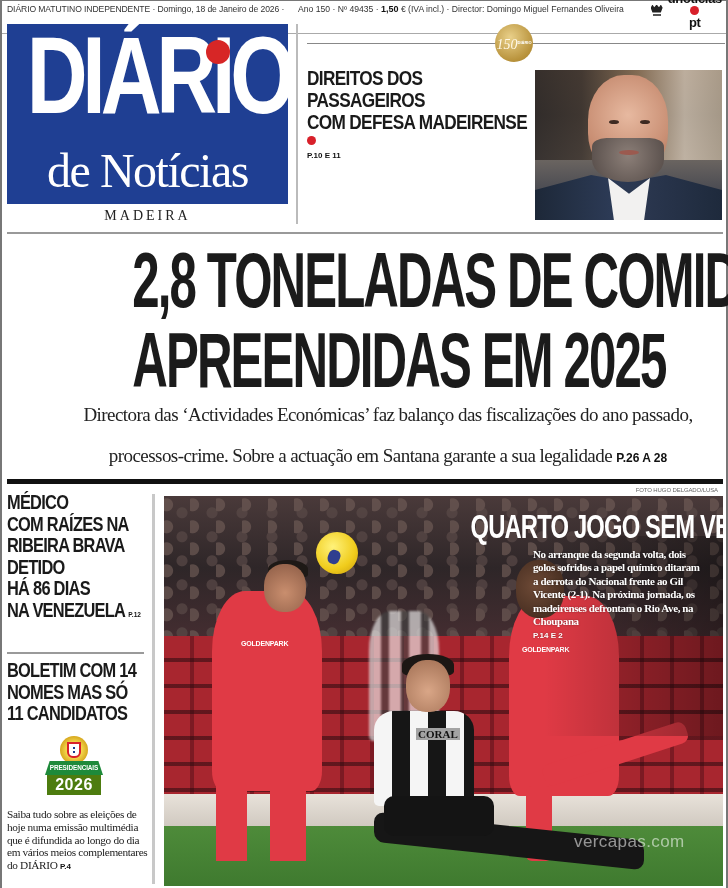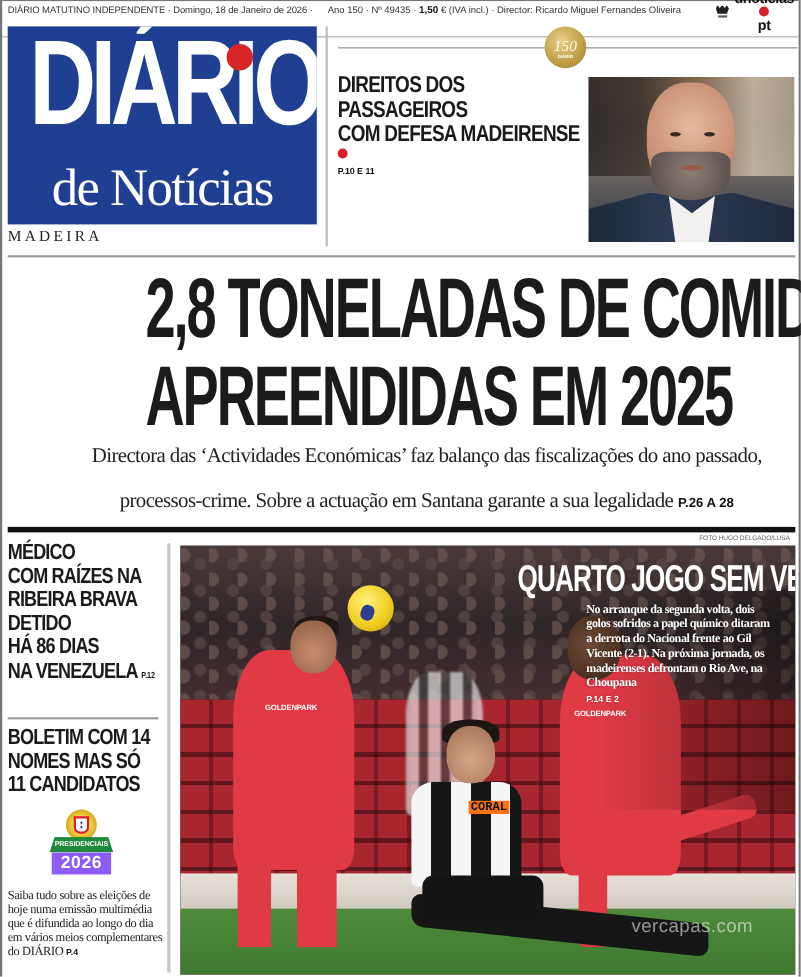--- a/index.html
+++ b/index.html
@@ -18,27 +18,27 @@
   .topbar .brand .crest::before { content: ""; position: absolute; left: 1px; top: 1px; width: 12px; height: 8px; background: #222; clip-path: polygon(0 40%, 15% 0, 30% 35%, 50% 0, 70% 35%, 85% 0, 100% 40%, 85% 100%, 15% 100%); }
   .topbar .brand .crest::after { content: ""; position: absolute; left: 3px; top: 10px; width: 8px; height: 2px; background: #555; }
   .topbar .brand .site { font-family: "Liberation Sans", sans-serif; font-weight: bold; font-size: 13px; color: #111; letter-spacing: -0.3px; display: flex; align-items: center; flex-direction: column; }
   .topbar .brand .dot { display: inline-block; width: 9px; height: 9px; border-radius: 50%; background: #d8202a; margin: 0 1px; }
 
   
   .masthead { position: absolute; left: 5px; top: 24px; width: 281px; height: 180px; background: #1f3f93; overflow: hidden; }
   .masthead .m-title { position: absolute; left: 0; top: -4px; width: 281px; text-align: center; font-family: "Liberation Sans", sans-serif; font-weight: bold; color: #fff; font-size: 98px; letter-spacing: -6px; line-height: 1; transform: scaleX(0.86) scaleY(1.12); transform-origin: center top; }
   .masthead .m-dot { position: absolute; left: 199px; top: 16px; width: 24px; height: 24px; border-radius: 50%; background: #d72626; }
   .masthead .m-sub { position: absolute; left: 0; top: 123px; width: 281px; text-align: center; font-family: "Liberation Serif", serif; color: #fff; font-size: 48px; letter-spacing: -1.5px; line-height: 1; }
-  .madeira { position: absolute; left: 5px; top: 208px; width: 281px; font-family: "Liberation Serif", serif; font-size: 14px; letter-spacing: 3px; color: #222; }
+  .madeira { position: absolute; left: 5px; top: 208px; width: 281px; text-align: center; font-family: "Liberation Serif", serif; font-size: 14px; letter-spacing: 3px; color: #222; }
 
   .vline-a { position: absolute; left: 294px; top: 24px; width: 2px; height: 200px; background: #bbb; }
 
   
   .rule-top { position: absolute; left: 305px; top: 43px; width: 418px; height: 1px; background: #888; }
-  .badge150 { position: absolute; left: 493px; top: 24px; width: 38px; height: 38px; border-radius: 50%; background: radial-gradient(circle at 40% 35%, #e9d08a, #b8923b 70%, #a27f30); display: flex; align-items: center; justify-content: center; flex-direction: column; text-align: right; }
+  .badge150 { position: absolute; left: 493px; top: 24px; width: 38px; height: 38px; border-radius: 50%; background: radial-gradient(circle at 40% 35%, #e9d08a, #b8923b 70%, #a27f30); display: flex; align-items: center; justify-content: center; flex-direction: row; text-align: right; }
   .badge150 .num { font-family: "Liberation Serif", serif; font-style: italic; color: #fff8e6; font-size: 14px; line-height: 1; margin-top: 3px; }
   .badge150 .lbl { font-family: "Liberation Sans", sans-serif; color: #fff; font-size: 4px; font-weight: bold; line-height: 1; }
 
   
   .story1 { position: absolute; left: 305px; top: 67px; width: 226px; }
   .story1 .h { font-family: "Liberation Sans", sans-serif; font-weight: bold; font-size: 21px; line-height: 22px; color: #1a1a1a; letter-spacing: -0.8px; transform: scaleX(0.82); transform-origin: left top; width: 280px; text-transform: uppercase; }
   .story1 .body { position: absolute; top: 54px; left: 0; width: 226px; font-family: "Liberation Serif", serif; font-size: 11.3px; line-height: 13.4px; color: #222; letter-spacing: -0.3px; }
   .bullet { display: inline-block; width: 9px; height: 9px; border-radius: 50%; background: #d8202a; margin-right: 2px; vertical-align: -1px; }
   .pageref { font-family: "Liberation Sans", sans-serif; font-weight: bold; font-size: 8px; color: #111; letter-spacing: 0; }
   .story1 .pageref { display: block; margin-top: 1px; }
@@ -72,21 +72,21 @@
   .brief-b { position: absolute; left: 0; top: 168px; }
   .rule-left { position: absolute; left: 0; top: 160px; width: 137px; height: 2px; background: #9a9a9a; }
   .vline-b { position: absolute; left: 150px; top: 494px; width: 3px; height: 390px; background: #c8c8c8; }
 
   .pres-logo { position: absolute; left: 43px; top: 736px; width: 58px; height: 66px; }
   .pres-logo .crest { position: absolute; left: 15px; top: 0; width: 28px; height: 28px; border-radius: 50%; background: radial-gradient(circle, #f2d54b 40%, #d8a91f 70%); }
   .pres-logo .shield { position: absolute; left: 22px; top: 6px; width: 14px; height: 16px; background: #fff; border: 2px solid #d8202a; border-radius: 0 0 6px 6px; }
   .pres-logo .shield::after { content: ""; position: absolute; left: 3px; top: 2px; width: 4px; height: 8px; background: radial-gradient(circle, #1d3c8f 35%, transparent 40%) 0 0/4px 4px; }
   .pres-logo .green { position: absolute; left: 0; top: 25px; width: 58px; height: 14px; background: #1e8a3a; clip-path: polygon(8% 0, 92% 0, 100% 100%, 0 100%); }
   .pres-logo .green span { position: absolute; left: 0; top: 3px; width: 58px; text-align: center; font-family: "Liberation Sans", sans-serif; font-weight: bold; font-size: 6.4px; color: #fff; letter-spacing: -0.1px; }
-  .pres-logo .red { position: absolute; left: 2px; top: 39px; width: 54px; height: 20px; background: #8b5cf6; }
+  .pres-logo .red { position: absolute; left: 2px; top: 39px; width: 54px; height: 20px; background: #4d7c0f; }
   .pres-logo .red span { position: absolute; left: 0; top: 1px; width: 54px; text-align: center; font-family: "Liberation Sans", sans-serif; font-weight: bold; font-size: 16px; color: #fff; letter-spacing: 0.5px; }
 
   .left-body { position: absolute; left: 5px; top: 808px; width: 145px; font-family: "Liberation Serif", serif; font-size: 11.3px; line-height: 12.8px; color: #222; letter-spacing: -0.35px; }
   .left-body .pageref { font-size: 8px; }
 
   
   .photo2 { position: absolute; left: 162px; top: 496px; width: 559px; height: 390px; overflow: hidden; background: #3a2d30; }
   .photo2 .crowd { position: absolute; left: 0; top: 0; width: 559px; height: 160px; background: linear-gradient(180deg, #4a3a3a 0%, #2e2628 45%, #4a2f33 100%); }
   .photo2 .crowd::after { content: ""; position: absolute; inset: 0; background: radial-gradient(circle at 10% 40%, #6d5a55 0 6px, transparent 7px) 0 0/26px 22px, radial-gradient(circle at 60% 70%, #5a4a48 0 5px, transparent 6px) 0 0/30px 24px; opacity: 0.7; }
   .photo2 .seats { position: absolute; left: 0; top: 140px; width: 559px; height: 160px; background: repeating-linear-gradient(90deg, #a8262f 0 26px, #7c1a23 26px 30px), #a8262f; }
@@ -104,36 +104,36 @@
   .photo2 .p2-legs { position: absolute; left: 210px; top: 330px; width: 270px; height: 30px; background: #161616; transform: skewY(6deg); border-radius: 10px; }
   .photo2 .p2-head { position: absolute; left: 242px; top: 164px; width: 44px; height: 52px; border-radius: 45%; background: radial-gradient(circle at 50% 60%, #d9a687, #a06e52); }
   .photo2 .p2-hair { position: absolute; left: 238px; top: 158px; width: 52px; height: 22px; border-radius: 50% 50% 20% 20%; background: #1c1714; }
   .photo2 .p3 { position: absolute; left: 345px; top: 100px; width: 110px; height: 200px; background: #e03a45; border-radius: 30% 30% 10% 10%; }
   .photo2 .p3-head { position: absolute; left: 352px; top: 64px; width: 48px; height: 58px; border-radius: 45%; background: radial-gradient(circle at 40% 45%, #6e4a36, #3c261b); }
   .photo2 .p3-leg { position: absolute; left: 380px; top: 270px; width: 150px; height: 22px; background: #e03a45; transform: rotate(-18deg); transform-origin: left center; border-radius: 8px; }
   .photo2 .p3-leg2 { position: absolute; left: 362px; top: 290px; width: 26px; height: 75px; background: #e03a45; border-radius: 6px; }
   .photo2 .bg-player { position: absolute; left: 205px; top: 115px; width: 70px; height: 130px; background: repeating-linear-gradient(90deg, #eee 0 12px, #444 12px 20px); opacity: 0.65; border-radius: 30% 30% 5% 5%; filter: blur(1px); }
   .photo2 .sponsor1 { position: absolute; left: 77px; top: 144px; font-family: "Liberation Sans", sans-serif; font-weight: bold; font-size: 7px; color: #fff; letter-spacing: -0.2px; }
   .photo2 .sponsor2 { position: absolute; left: 358px; top: 150px; font-family: "Liberation Sans", sans-serif; font-weight: bold; font-size: 7px; color: #fff; letter-spacing: -0.2px; }
-  .photo2 .sponsor3 { position: absolute; left: 262px; top: 232px; font-family: Liberation Mono, monospace; font-weight: bold; font-size: 11px; color: #111; background: #f97316; padding: 0 2px; }
+  .photo2 .sponsor3 { position: absolute; left: 252px; top: 232px; font-family: Liberation Serif, serif; font-weight: bold; font-size: 11px; color: #111; background: #a3a3a3; padding: 0 2px; }
   .photo2 .shade { position: absolute; left: 380px; top: 40px; width: 179px; height: 200px; background: linear-gradient(90deg, transparent, rgba(0,0,0,0.35)); }
 
   .photo2 .ph-title { position: absolute; left: 200px; top: 12px; width: 355px; text-align: right; font-family: "Liberation Sans", sans-serif; font-weight: bold; color: #fff; font-size: 34px; line-height: 36px; letter-spacing: -1.2px; white-space: nowrap; transform: scaleX(0.7); transform-origin: right top; text-transform: uppercase; }
   .photo2 .ph-body { position: absolute; right: 20px; top: 52px; width: 170px; font-family: "Liberation Serif", serif; font-weight: bold; color: #fff; font-size: 11px; line-height: 13.4px; letter-spacing: -0.4px; text-shadow: 0 0 2px rgba(0,0,0,0.4); }
   .photo2 .ph-body .pageref { color: #fff; display: block; margin-top: 1px; }
   .photo2 .watermark { position: absolute; left: 410px; top: 336px; font-family: "Liberation Sans", sans-serif; font-size: 17px; color: rgba(255,255,255,0.55); letter-spacing: 0.4px; }
 </style>
 </head>
 <body>
 
 <div class="page">
 
   <div class="topbar">
     <span class="t-left"><span>DIÁRIO MATUTINO INDEPENDENTE</span> · <span>Domingo, 18 de Janeiro de 2026</span> ·</span>
-    <span class="t-mid"><span>Ano 150</span> · <span>Nº 49435</span> · <b>1,50</b> <span>€ (IVA incl.)</span> · <span>Director: Ricardo Miguel Fernandes Oliveira</span></span>
+    <span class="t-mid"><span>Ano 150</span> · <span>Nº 49435</span> · <b>1,50</b> <span>€ (IVA incl.)</span> · <span>Director: Domingo Miguel Fernandes Oliveira</span></span>
     <span class="brand">
       <span class="crest"></span>
       <span class="site">
           <span>dnoticias</span>
           <span class="dot"></span>
           <span>pt</span>
         </span>
     </span>
   </div>
 

